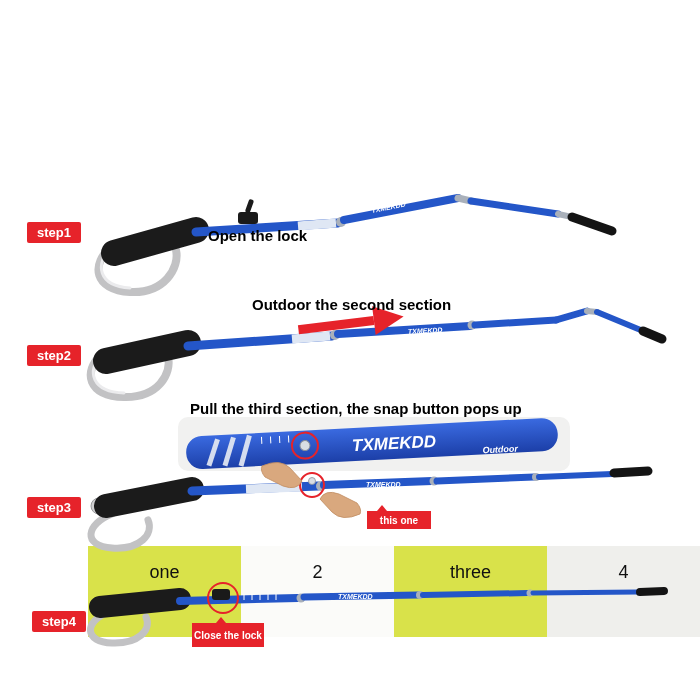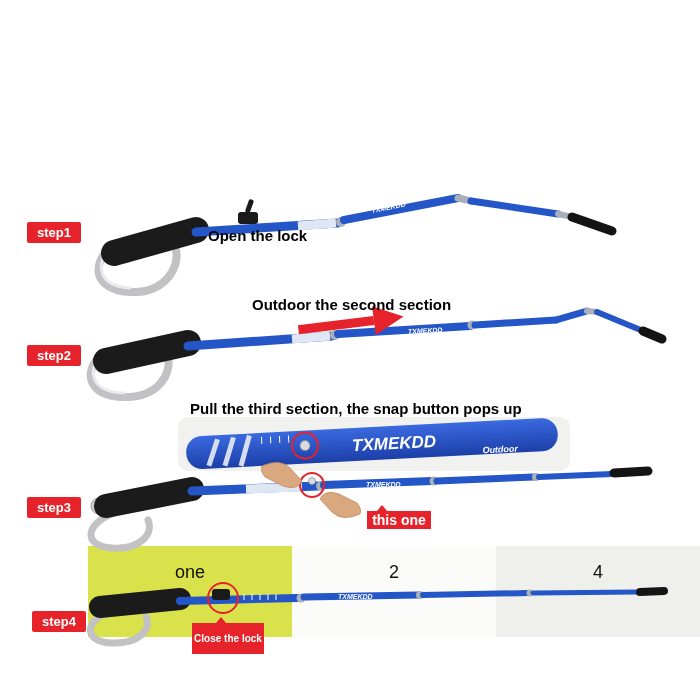--- a/index.html
+++ b/index.html
@@ -41,20 +41,23 @@
 <body>
 
 <div class="canvas">
 
   <div class="grid">
     <div class="cell green">
         <span>one</span>
       </div>
     <div class="cell white">
         <span>2</span>
+      </div>
+    <div class="cell green">
+        <span>three</span>
       </div>
     <div class="cell gray">
         <span>4</span>
       </div>
   </div>
 
   <svg class="svg-layer" width="700" height="700" viewBox="0 0 700 700">
     <defs>
       <linearGradient id="gradBlue" x1="0" y1="0" x2="0" y2="1">
         <stop offset="0" stop-color="#3a6ae0"></stop>
@@ -162,22 +165,22 @@
 
   <div class="caption" style="left:208px;top:184px;margin-top:43px;">Open the lock</div>
   <div class="caption" style="left:252px;top:296px;">Outdoor the second section</div>
   <div class="caption" style="left:190px;top:400px;">Pull the third section, the snap button pops up</div>
 
   <div class="badge" style="left:27px;top:222px;">step1</div>
   <div class="badge" style="left:27px;top:345px;">step2</div>
   <div class="badge" style="left:27px;top:497px;">step3</div>
   <div class="badge" style="left:32px;top:611px;">step4</div>
 
-  <div class="callout" style="left:367px;top:511px;width:64px;height:18px;font-size:14px;">
+  <div class="callout" style="left:367px;top:511px;width:64px;height:18px;font-size:10px;">
     <span class="tri" style="left:10px;"></span>
     <span>this one</span>
   </div>
-  <div class="callout" style="left:192px;top:623px;width:72px;height:31px;font-size:10px;">
+  <div class="callout" style="left:192px;top:623px;width:72px;height:24px;font-size:10px;">
     <span class="tri" style="left:24px;"></span>
     <span>Close the lock</span>
   </div>
 
 </div>
 
 </body></html>

